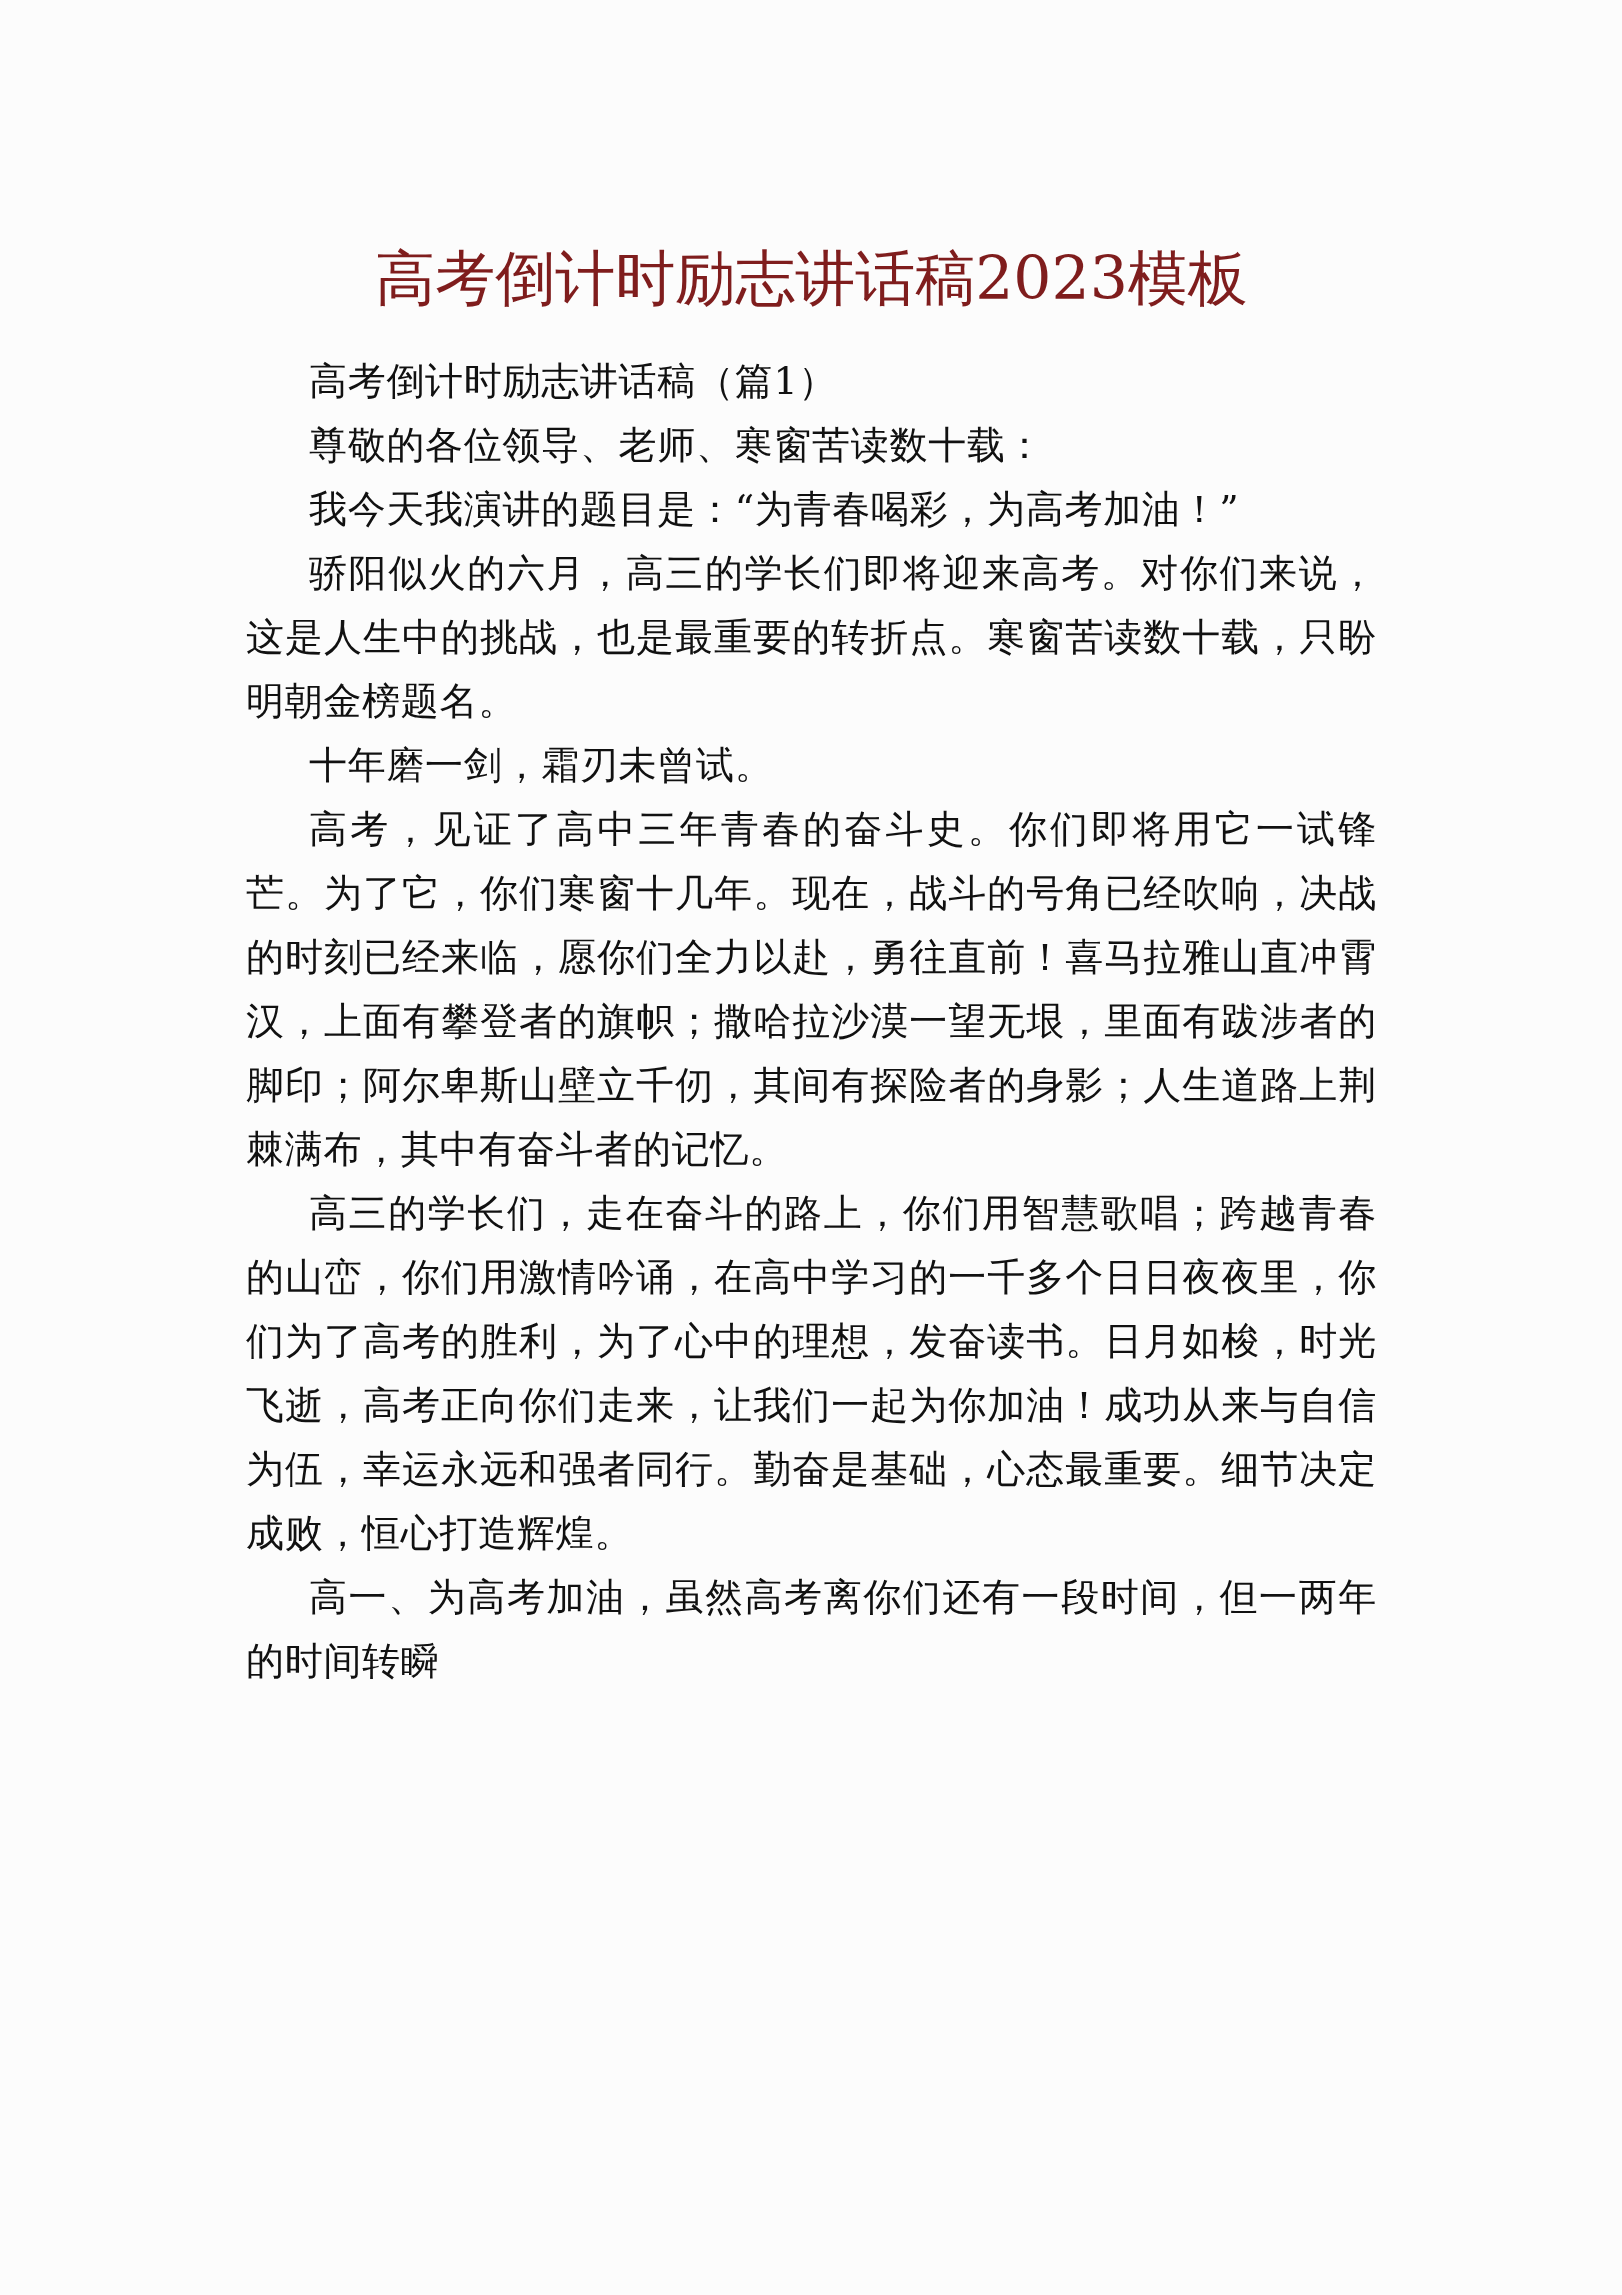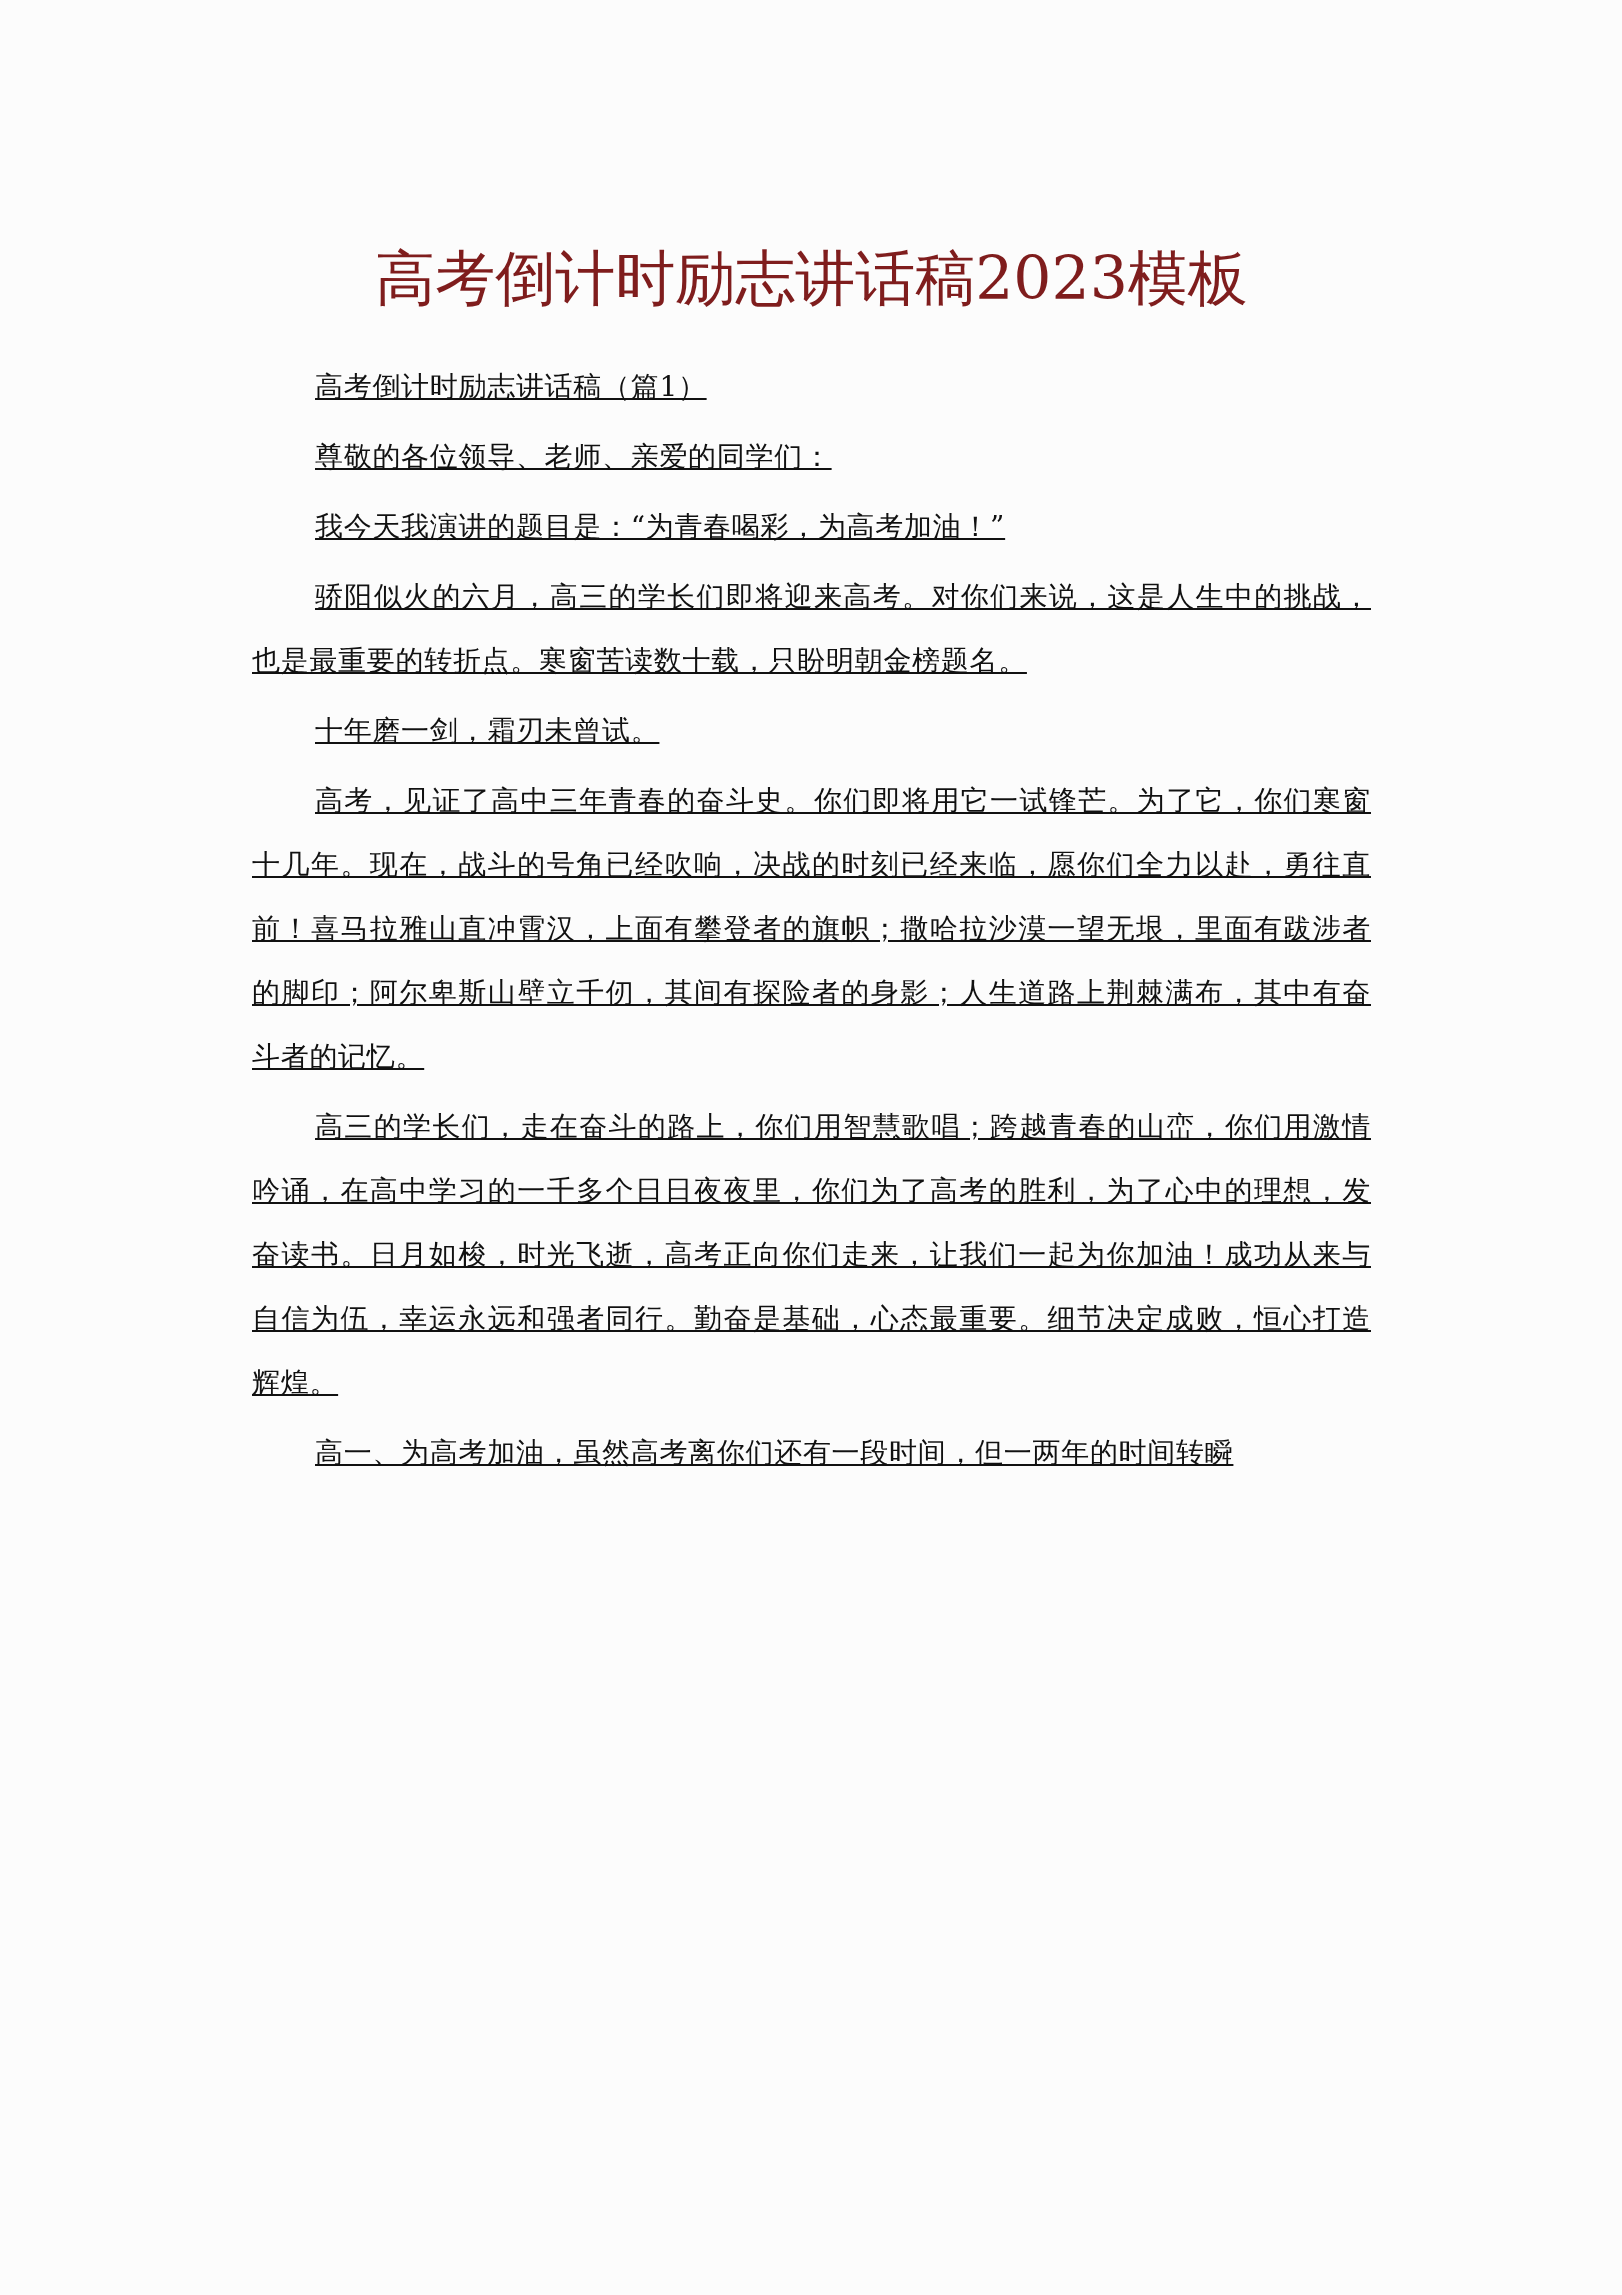--- a/index.html
+++ b/index.html
@@ -35,41 +35,40 @@
       color: #7f1d1d;
       font-weight: normal;
     }
     .body-text {
       position: absolute;
       left: 246px;
       top: 349px;
       width: 1131px;
     }
     .para {
-      margin: 6px;
-      font-size: 28px;
+      margin: 0;
+      font-size: 38px;
       line-height: 64px;
       text-indent: 63px;
       text-align: justify;
       text-justify: inter-character;
       word-break: break-all;
       letter-spacing: 0.7px;
       color: #111111;
-      text-decoration: underline;
     }
   </style>
 </head>
 <body>
 
 <div class="page">
   <h1 class="title">高考倒计时励志讲话稿2023模板</h1>
 
   <div class="body-text">
     <p class="para">高考倒计时励志讲话稿（篇1）</p>
-    <p class="para">尊敬的各位领导、老师、亲爱的同学们：</p>
+    <p class="para">尊敬的各位领导、老师、寒窗苦读数十载：</p>
     <p class="para">我今天我演讲的题目是：“为青春喝彩，为高考加油！”</p>
     <p class="para">骄阳似火的六月，高三的学长们即将迎来高考。对你们来说，这是人生中的挑战，也是最重要的转折点。寒窗苦读数十载，只盼明朝金榜题名。</p>
     <p class="para">十年磨一剑，霜刃未曾试。</p>
     <p class="para">高考，见证了高中三年青春的奋斗史。你们即将用它一试锋芒。为了它，你们寒窗十几年。现在，战斗的号角已经吹响，决战的时刻已经来临，愿你们全力以赴，勇往直前！喜马拉雅山直冲霄汉，上面有攀登者的旗帜；撒哈拉沙漠一望无垠，里面有跋涉者的脚印；阿尔卑斯山壁立千仞，其间有探险者的身影；人生道路上荆棘满布，其中有奋斗者的记忆。</p>
     <p class="para">高三的学长们，走在奋斗的路上，你们用智慧歌唱；跨越青春的山峦，你们用激情吟诵，在高中学习的一千多个日日夜夜里，你们为了高考的胜利，为了心中的理想，发奋读书。日月如梭，时光飞逝，高考正向你们走来，让我们一起为你加油！成功从来与自信为伍，幸运永远和强者同行。勤奋是基础，心态最重要。细节决定成败，恒心打造辉煌。</p>
     <p class="para">高一、为高考加油，虽然高考离你们还有一段时间，但一两年的时间转瞬</p>
   </div>
 </div>
 
 

